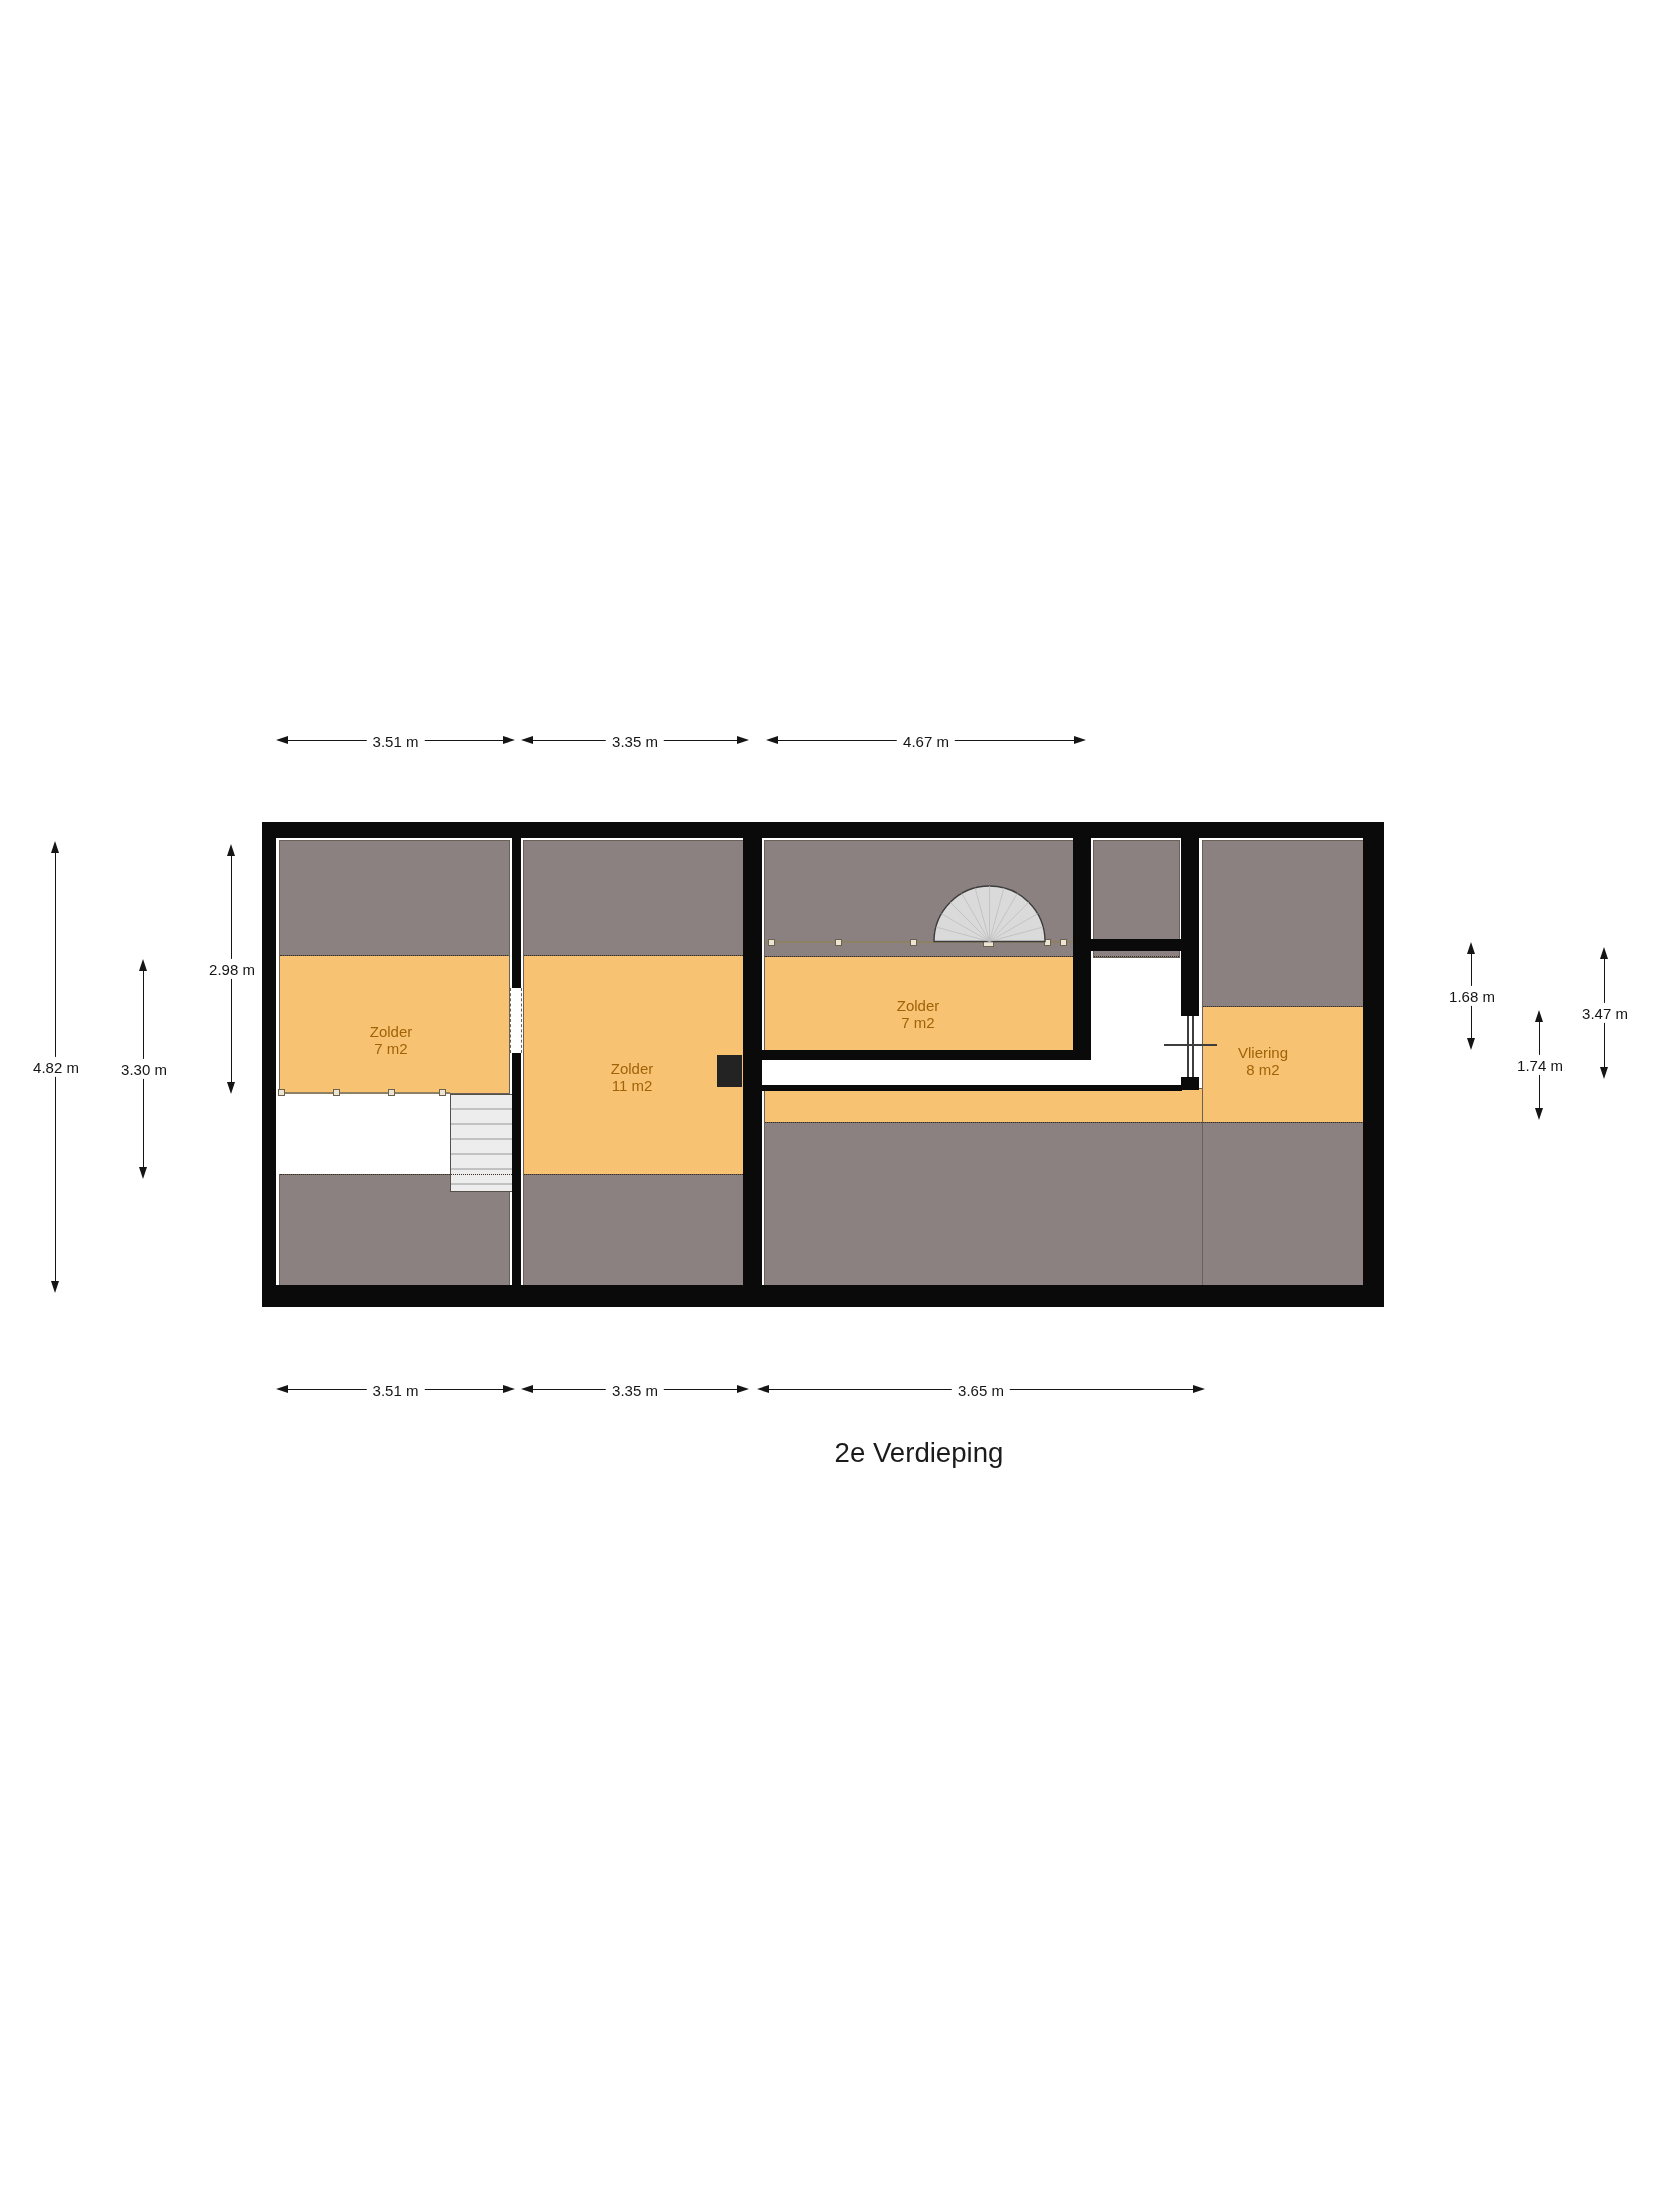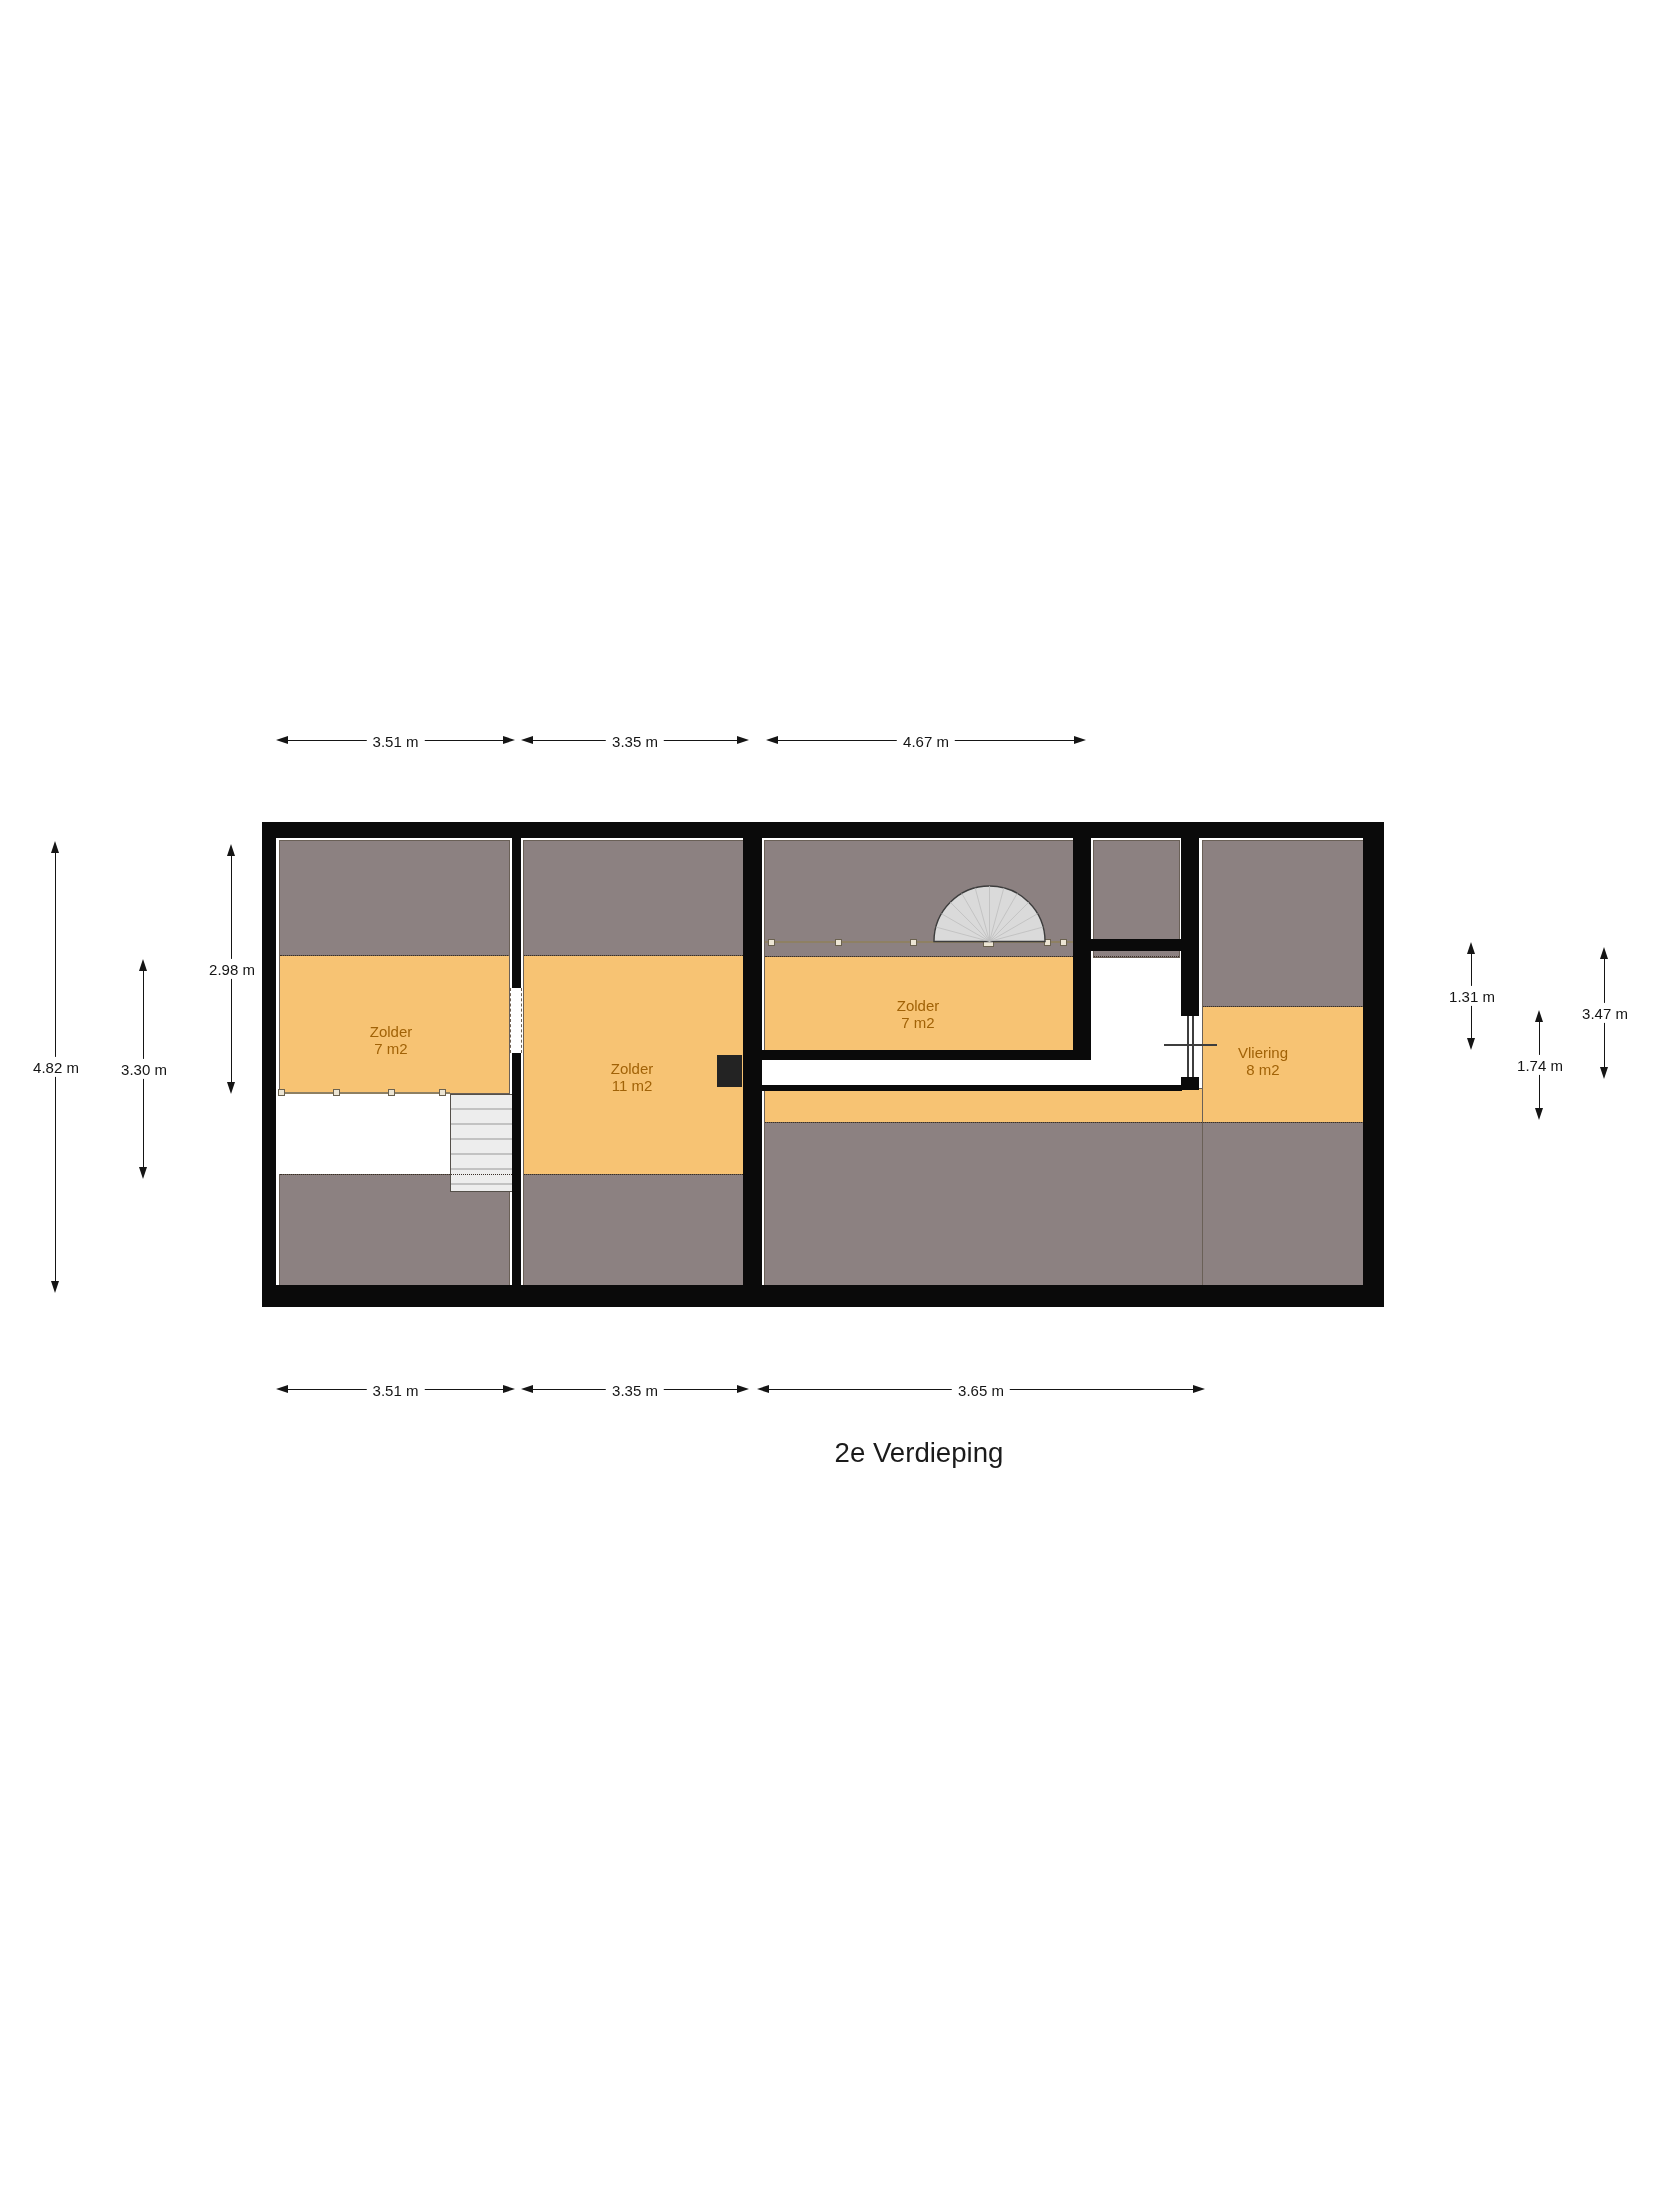--- a/index.html
+++ b/index.html
@@ -204,21 +204,21 @@
     <div class="vline"></div>
     <div class="ah ah-u"></div>
     <div class="ah ah-d"></div>
     <span class="vlabel">2.98 m</span>
   </div>
 
   <div class="vdim" style="left:1472px;top:942px;height:108px">
     <div class="vline"></div>
     <div class="ah ah-u"></div>
     <div class="ah ah-d"></div>
-    <span class="vlabel">1.31 m</span>
+    <span class="vlabel">1.68 m</span>
   </div>
   <div class="vdim" style="left:1605px;top:947px;height:132px">
     <div class="vline"></div>
     <div class="ah ah-u"></div>
     <div class="ah ah-d"></div>
     <span class="vlabel">3.47 m</span>
   </div>
   <div class="vdim" style="left:1540px;top:1010px;height:110px">
     <div class="vline"></div>
     <div class="ah ah-u"></div>

